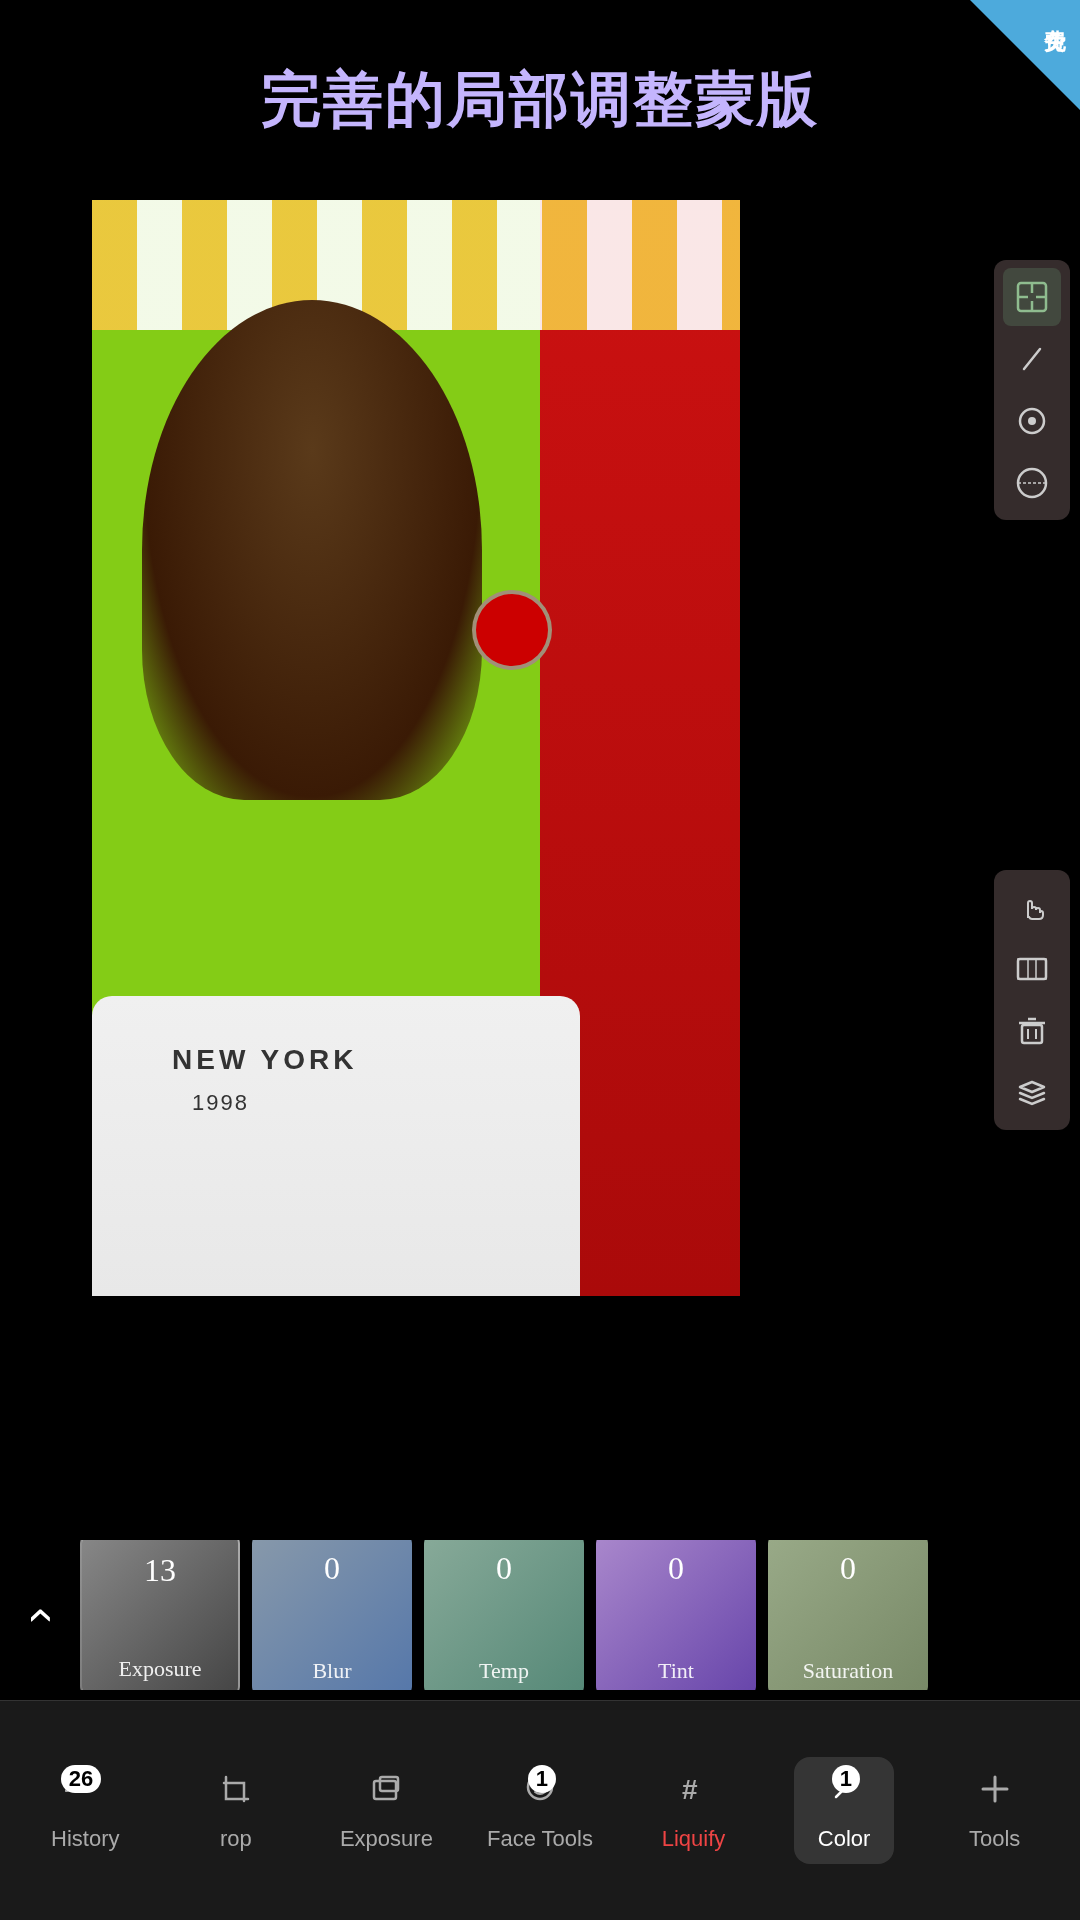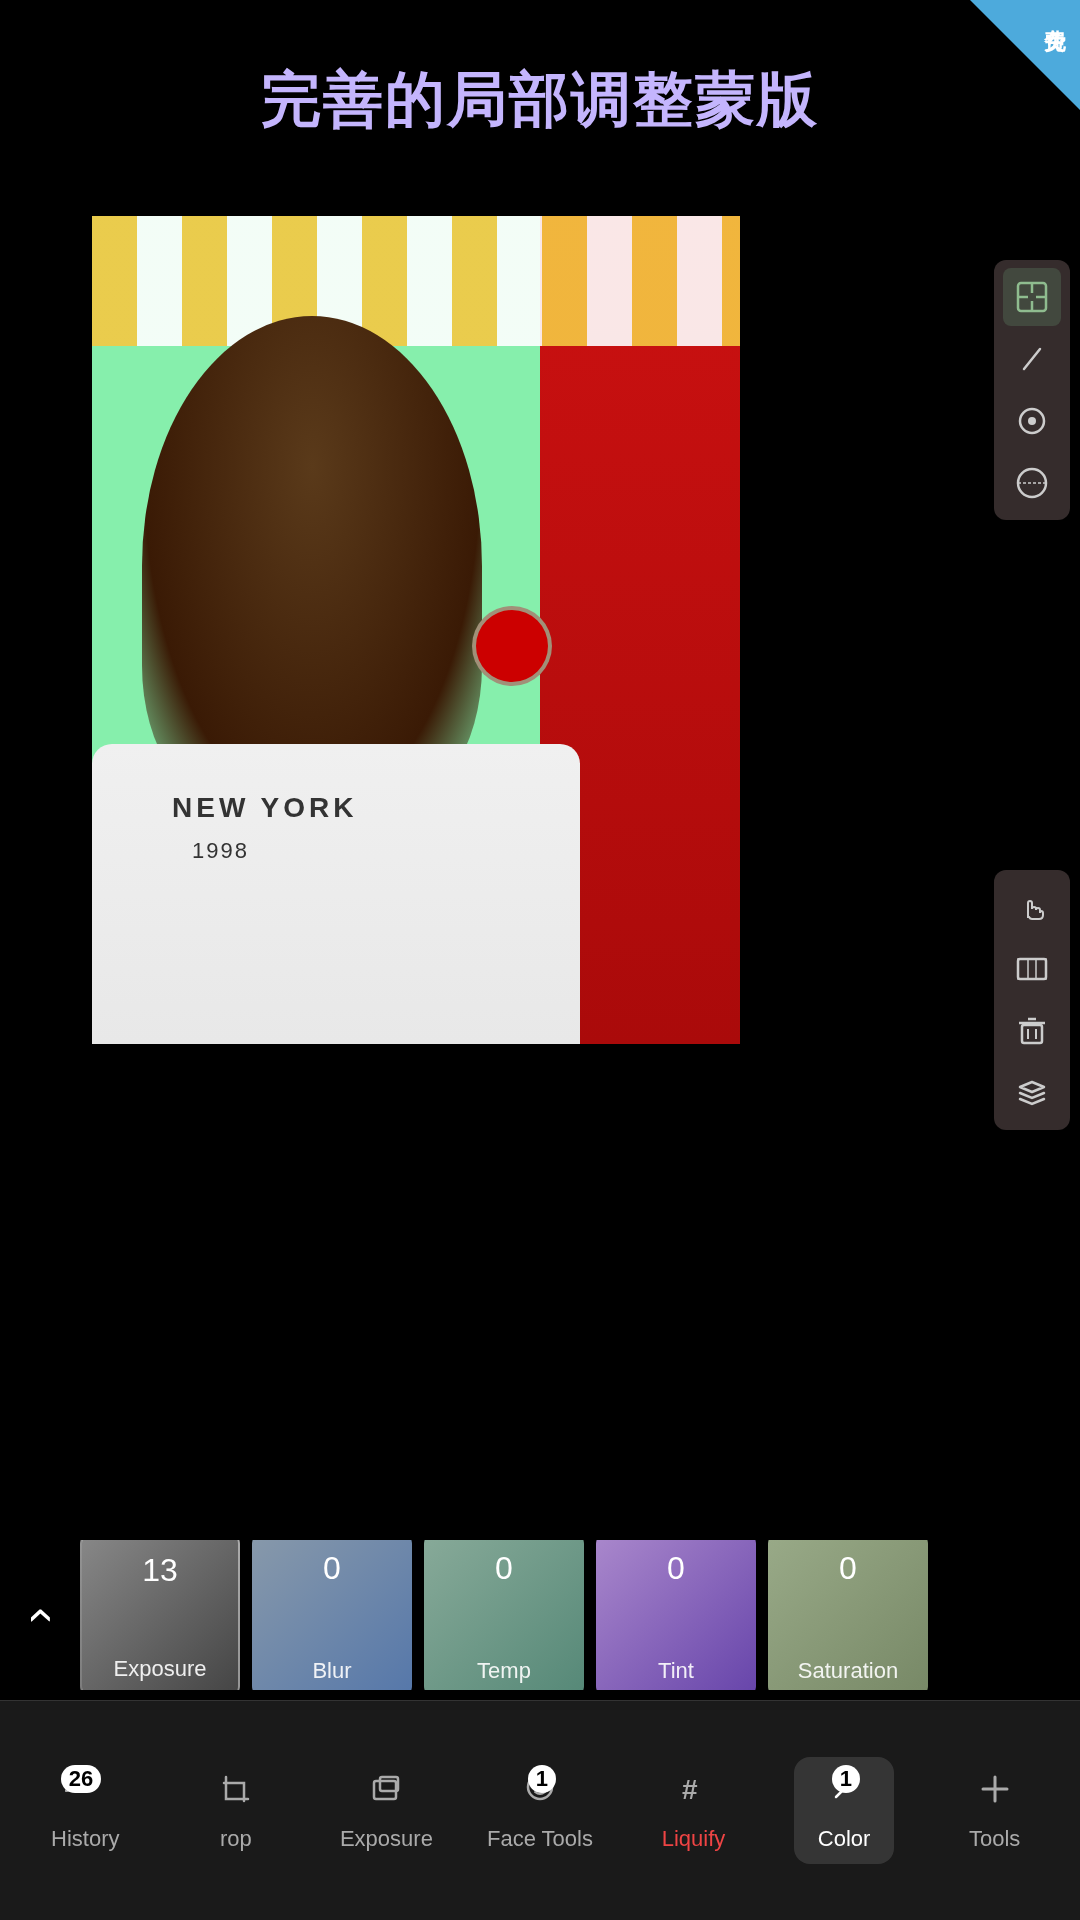--- a/index.html
+++ b/index.html
@@ -46,26 +46,26 @@
       position: absolute;
       top: 12px;
       right: 10px;
       writing-mode: vertical-rl;
       transform: rotate(0deg);
     }
 
     
     #photo-canvas {
       position: absolute;
-      top: 216px;
+      top: 200px;
       left: 92px;
       width: 648px;
-      height: 828px;
+      height: 1096px;
       overflow: hidden;
-      background: #86efac;
+      background: #84cc16;
     }
     #photo-overlay-awning {
       position: absolute;
       top: 0; left: 0; right: 0;
       height: 130px;
       background: repeating-linear-gradient(
         90deg,
         #f5c842 0px, #f5c842 45px,
         #ffffff 45px, #ffffff 90px
       );
@@ -174,20 +174,21 @@
       display: flex;
       flex-direction: column;
       align-items: center;
       justify-content: flex-end;
       padding-bottom: 14px;
       cursor: pointer;
       flex-shrink: 0;
       margin-right: 6px;
       position: relative;
       overflow: hidden;
+      font-family: Liberation Serif, serif;
     }
     .adj-item.active {
       border: 2px solid rgba(255,255,255,0.3);
     }
     .adj-value {
       color: #fff;
       font-size: 32px;
       font-weight: 300;
       position: absolute;
       top: 18px;

